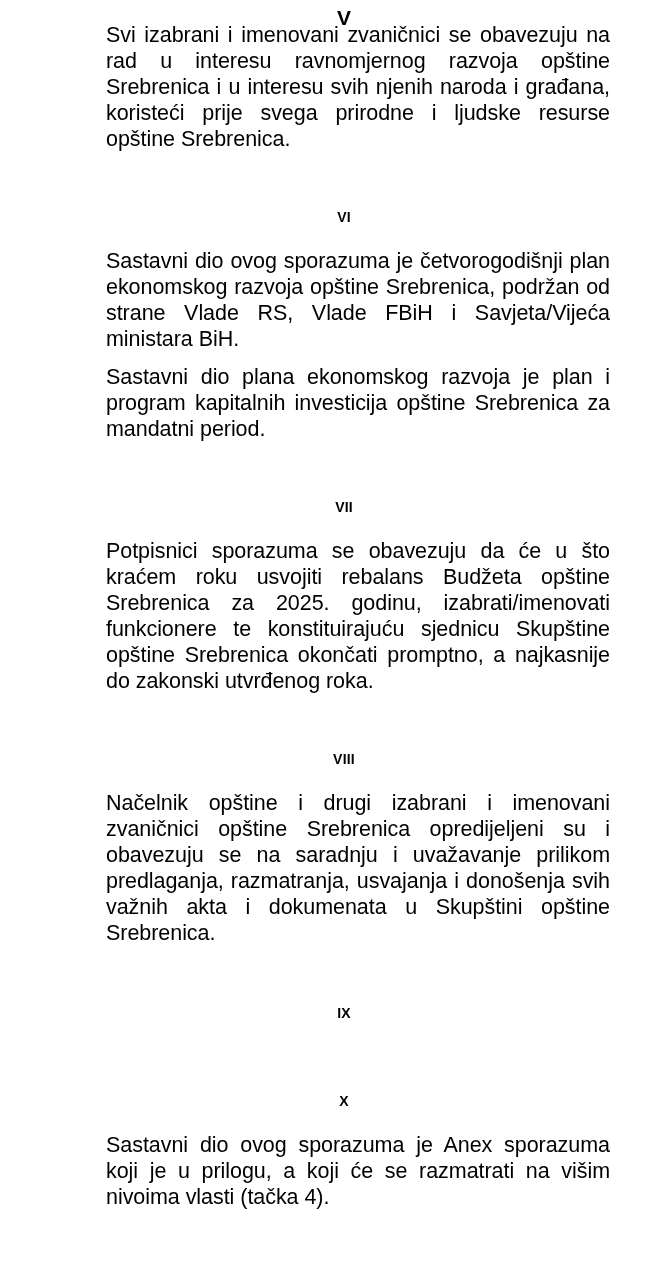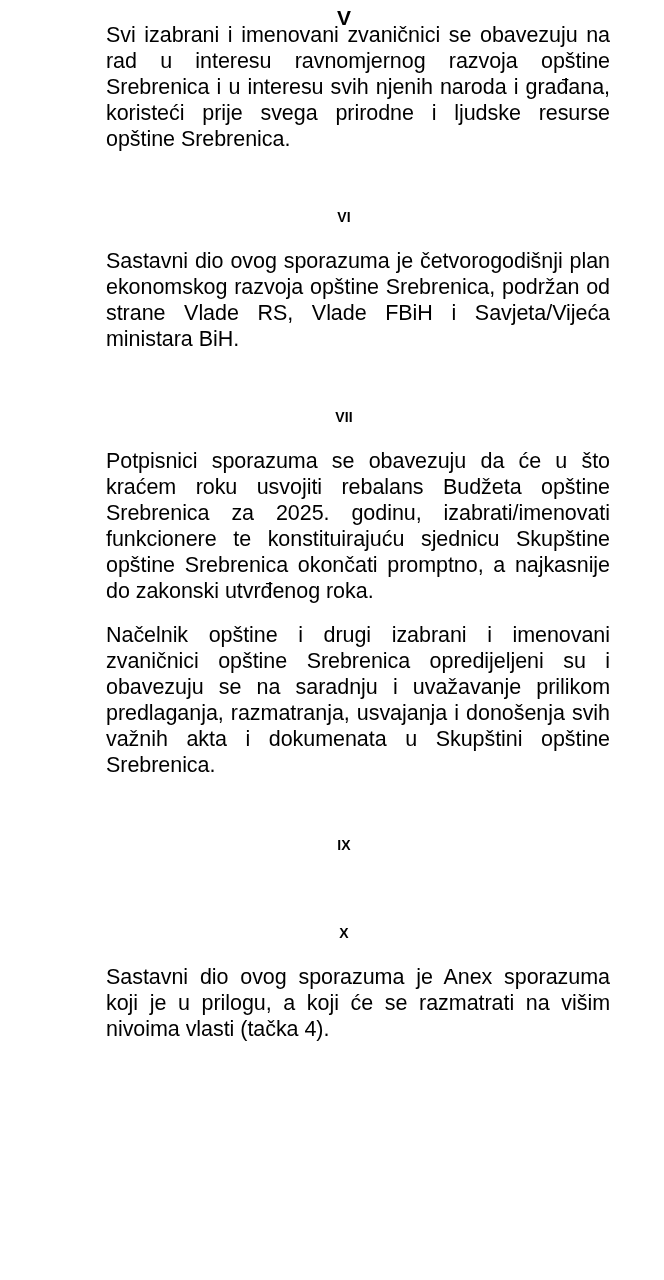--- a/index.html
+++ b/index.html
@@ -66,28 +66,30 @@
   <div class="column">
 
     <div style="position:relative;">
       <div class="clipped-heading">V</div>
       <div class="para" style="margin-top:22px;">Svi izabrani i imenovani zvaničnici se obavezuju na rad u interesu ravnomjernog razvoja opštine Srebrenica i u interesu svih njenih naroda i građana, koristeći prije svega prirodne i ljudske resurse opštine Srebrenica.</div>
     </div>
 
     <div>
       <div class="section-heading sp-head-gap-lg">VI</div>
       <div class="para sp-body-gap">Sastavni dio ovog sporazuma je četvorogodišnji plan ekonomskog razvoja opštine Srebrenica, podržan od strane Vlade RS, Vlade FBiH i Savjeta/Vijeća ministara BiH.</div>
+      <div class="para sp-after-para">Sastavni dio plana ekonomskog razvoja je plan i program kapitalnih investicija opštine Srebrenica za mandatni period.</div>
     </div>
 
     <div>
       <div class="section-heading sp-head-gap-lg">VII</div>
       <div class="para sp-body-gap">Potpisnici sporazuma se obavezuju da će u što kraćem roku usvojiti rebalans Budžeta opštine Srebrenica za 2025. godinu, izabrati/imenovati funkcionere te konstituirajuću sjednicu Skupštine opštine Srebrenica okončati promptno, a najkasnije do zakonski utvrđenog roka.</div>
     </div>
 
     <div>
+      <div class="section-heading sp-head-gap-lg">VIII</div>
       <div class="para sp-body-gap">Načelnik opštine i drugi izabrani i imenovani zvaničnici opštine Srebrenica opredijeljeni su i obavezuju se na saradnju i uvažavanje prilikom predlaganja, razmatranja, usvajanja i donošenja svih važnih akta i dokumenata u Skupštini opštine Srebrenica.</div>
     </div>
 
     <div>
       <div class="section-heading" style="margin-top:54px;">IX</div>
     </div>
 
     <div>
       <div class="section-heading" style="margin-top:62px;">X</div>
       <div class="para sp-body-gap">Sastavni dio ovog sporazuma je Anex sporazuma koji je u prilogu, a koji će se razmatrati na višim nivoima vlasti (tačka 4).</div>

